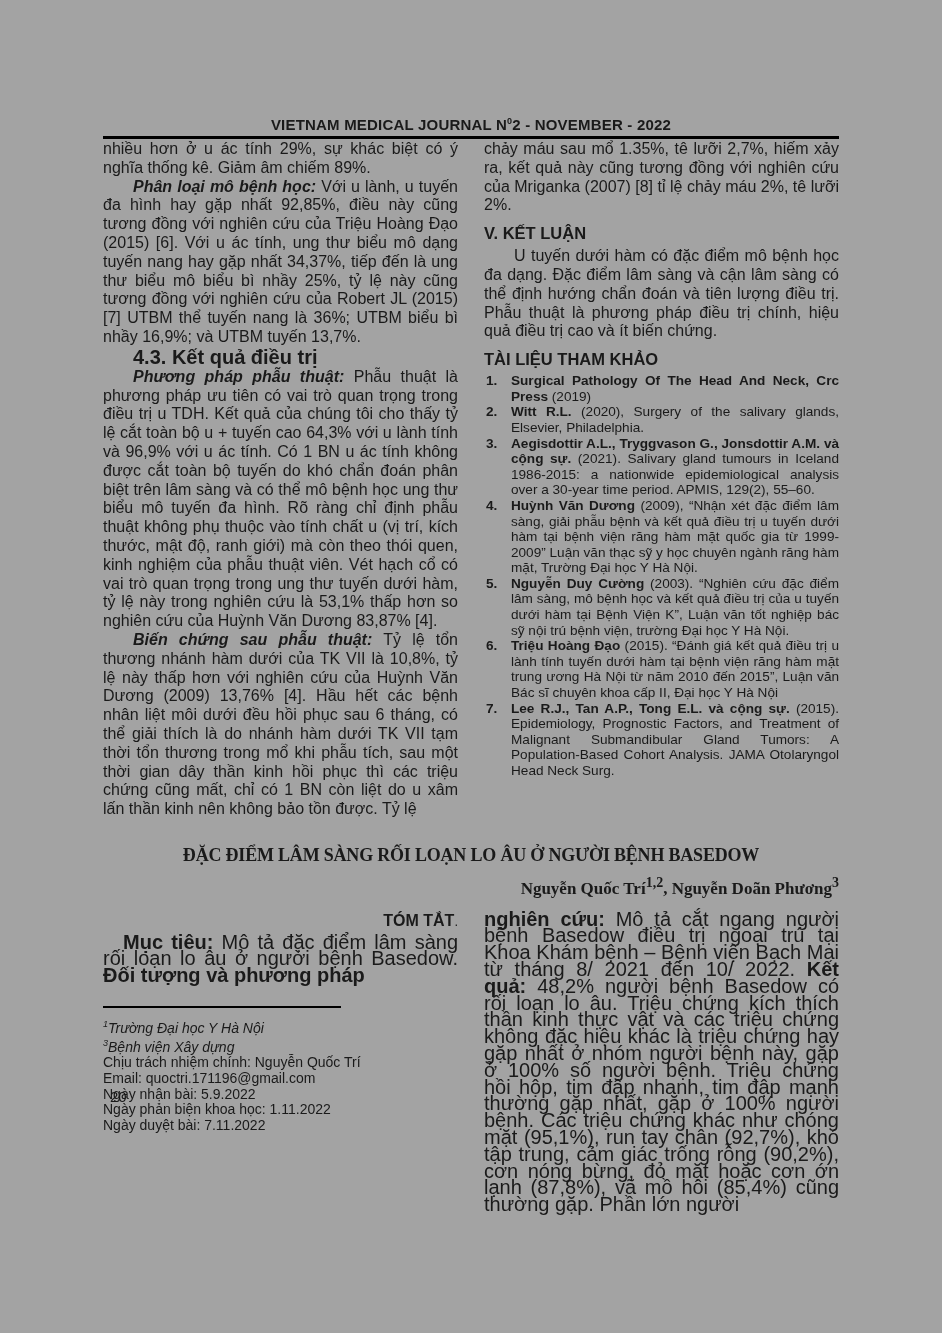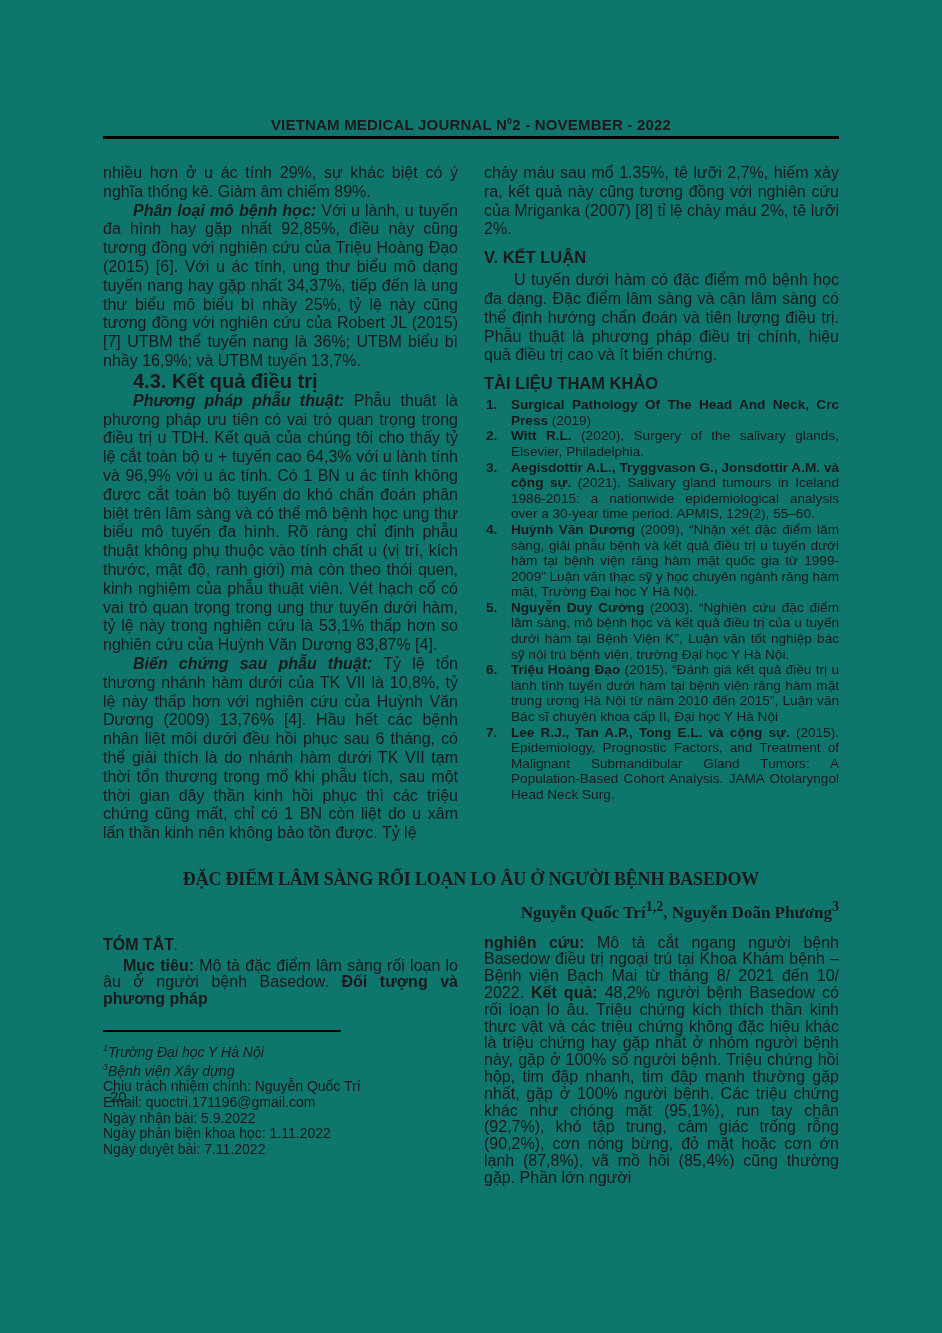--- a/index.html
+++ b/index.html
@@ -1,21 +1,21 @@
 <!DOCTYPE html>
 <html><head>
 <meta charset="utf-8">
 <style>
   * { margin: 0; padding: 0; box-sizing: border-box; }
   html, body { background: #e8e8e8; }
   .page {
     position: relative;
     width: 942px;
     height: 1333px;
-    background: #0f766e;
+    background: #a3a3a3;
     color: #1a1a1a;
     font-family: "Liberation Sans", "DejaVu Sans", sans-serif;
     overflow: hidden;
     margin: 0 auto;
   }
   .content { margin: 0 103px; width: 736px; }
 
   
   .journal-header {
     margin-top: 116px;
@@ -24,21 +24,21 @@
     font-size: 15px;
     letter-spacing: 0.2px;
     border-bottom: 3px solid #000;
     padding-bottom: 3px;
   }
   .journal-header sup { font-size: 9px; }
 
   
   .cols { display: flex; gap: 26px; }
   .col { width: 355px; }
-  .cols.article1 { margin-top: 25px; }
+  .cols.article1 { margin-top: 1px; }
   p.just { font-size: 16px; line-height: 18.8px; text-align: justify; }
   .ind { text-indent: 30px; }
   .bi { font-weight: bold; font-style: italic; }
   .h-sub { font-weight: bold; font-size: 20px; line-height: 19px; padding-left: 30px; margin: 1px 0; }
   .h-sec { font-weight: bold; font-size: 16.5px; line-height: 19px; margin: 9px 0 4px 0; }
 
   
   .refs { margin-top: 2px; }
   .ref {
     position: relative;
@@ -63,23 +63,23 @@
   .a2-authors {
     margin-top: 9px;
     text-align: right;
     font-family: "Liberation Serif", "DejaVu Serif", serif;
     font-weight: bold;
     font-size: 17px;
   }
   .a2-authors sup { font-size: 14px; }
   .cols.article2 { margin-top: 12px; }
 
-  .abstract-h { font-size: 16px; margin: 0 0 3px 0; }
+  .abstract-h { font-size: 16px; margin: 0 0 3px 0; text-align: right; }
   .abstract-h .dot { font-weight: normal; font-size: 13px; }
-  .small { font-size: 16px; line-height: 16.8px; text-align: justify; }
+  .small { font-size: 20px; line-height: 16.8px; text-align: justify; }
   .ind2 { text-indent: 20px; }
 
   
   .fn-sep { width: 238px; border-top: 2px solid #000; margin: 22px 0 9px 0; }
   .fn { font-size: 14px; line-height: 15.6px; }
   .fn-affil { font-style: italic; }
   .fn-affil sup { font-size: 9px; }
   .fn-line { font-style: normal; }
 
   .page-num {

